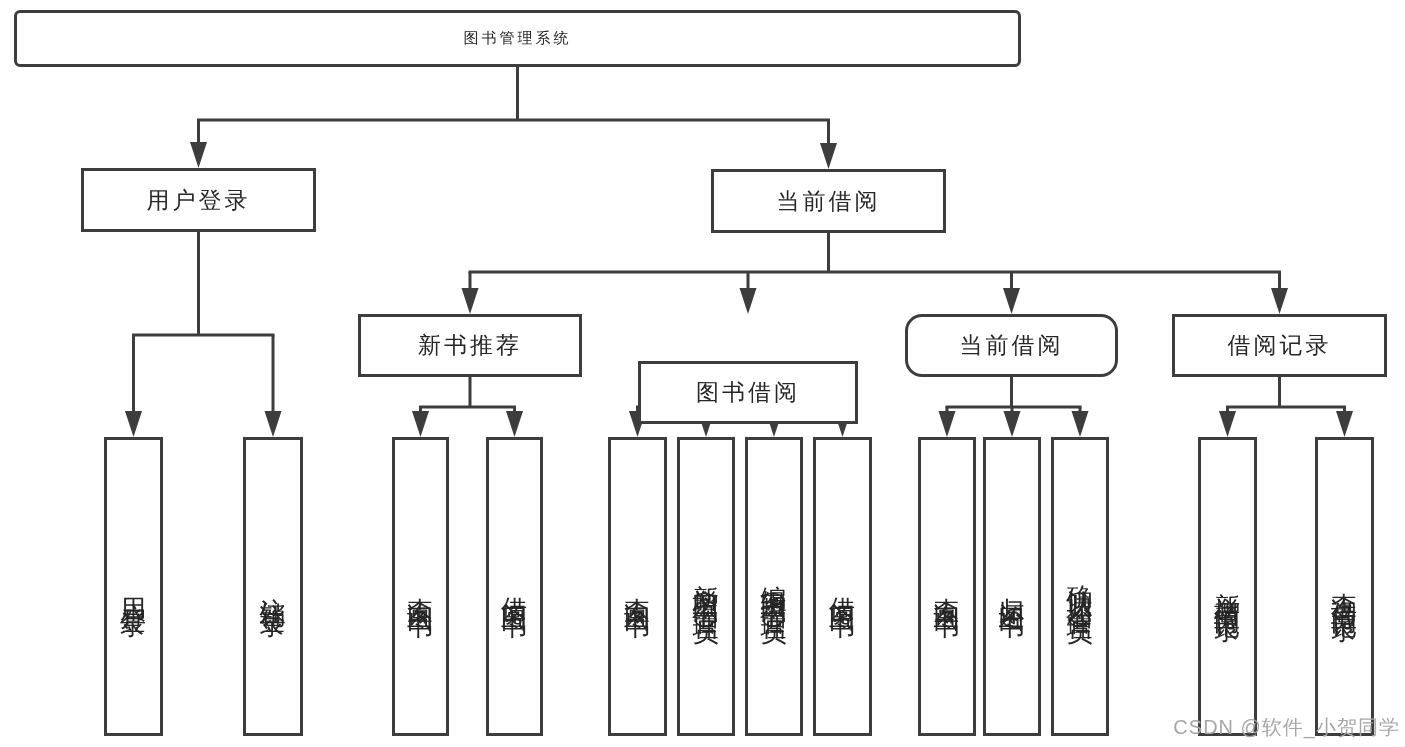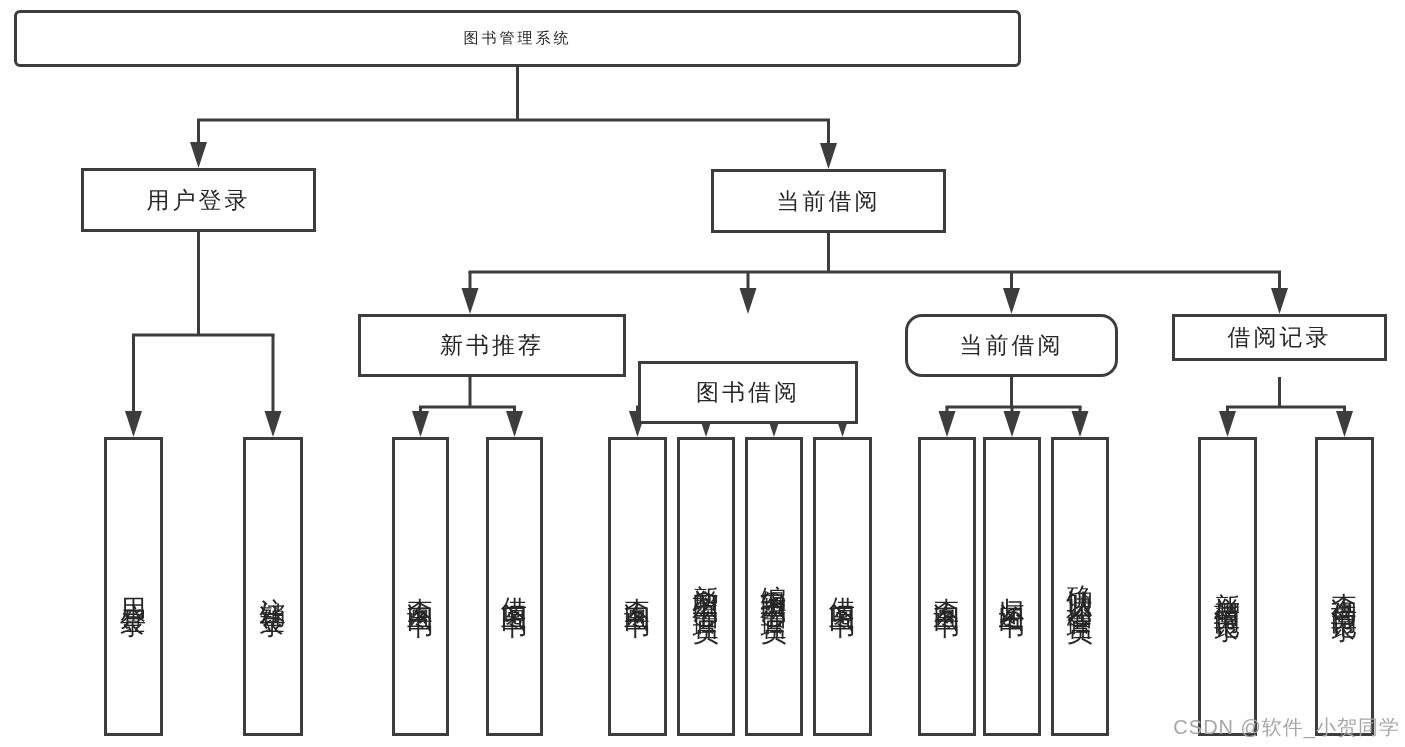--- a/index.html
+++ b/index.html
@@ -88,24 +88,24 @@
       <path d="M 1226 407 H 1346"></path>
       <path d="M 1227.5 407 V 414"></path>
       <polygon points="1219,411 1236,411 1227.5,437"></polygon>
       <path d="M 1344.5 407 V 414"></path>
       <polygon points="1336,411 1353,411 1344.5,437"></polygon>
     </svg>
   <div id="nodes">
       <div class="node kind-root" style="left: 14px; top: 10px; width: 1007px; height: 57px;">图书管理系统</div>
       <div class="node kind-branch" style="left: 81px; top: 168px; width: 235px; height: 64px;">用户登录</div>
       <div class="node kind-branch" style="left: 711px; top: 169px; width: 235px; height: 64px;">当前借阅</div>
-      <div class="node kind-branch" style="left: 358px; top: 314px; width: 268px; height: 63px;">新书推荐</div>
+      <div class="node kind-branch" style="left: 358px; top: 314px; width: 224px; height: 63px;">新书推荐</div>
       <div class="node kind-branch" style="left: 638px; top: 314px; width: 220px; height: 63px; margin-top: 47px;">图书借阅</div>
       <div class="node kind-branch" style="left: 905px; top: 314px; width: 213px; height: 63px; border-radius: 17px;">当前借阅</div>
-      <div class="node kind-branch" style="left: 1172px; top: 314px; width: 215px; height: 47px;">借阅记录</div>
+      <div class="node kind-branch" style="left: 1172px; top: 314px; width: 215px; height: 63px;">借阅记录</div>
       <div class="node kind-leaf" style="left: 104px; top: 437px; width: 59px; height: 299px;">用户登录</div>
       <div class="node kind-leaf" style="left: 243px; top: 437px; width: 60px; height: 299px;">注销登录</div>
       <div class="node kind-leaf" style="left: 392px; top: 437px; width: 57px; height: 299px;">查询图书</div>
       <div class="node kind-leaf" style="left: 486px; top: 437px; width: 57px; height: 299px;">借阅图书</div>
       <div class="node kind-leaf" style="left: 608px; top: 437px; width: 59px; height: 299px;">查询图书</div>
       <div class="node kind-leaf" style="left: 677px; top: 437px; width: 58px; height: 299px;">新增图书（管理员）</div>
       <div class="node kind-leaf" style="left: 745px; top: 437px; width: 58px; height: 299px;">编辑图书（管理员）</div>
       <div class="node kind-leaf" style="left: 813px; top: 437px; width: 59px; height: 299px;">借阅图书</div>
       <div class="node kind-leaf" style="left: 918px; top: 437px; width: 58px; height: 299px;">查询图书</div>
       <div class="node kind-leaf" style="left: 983px; top: 437px; width: 58px; height: 299px;">归还图书</div>

